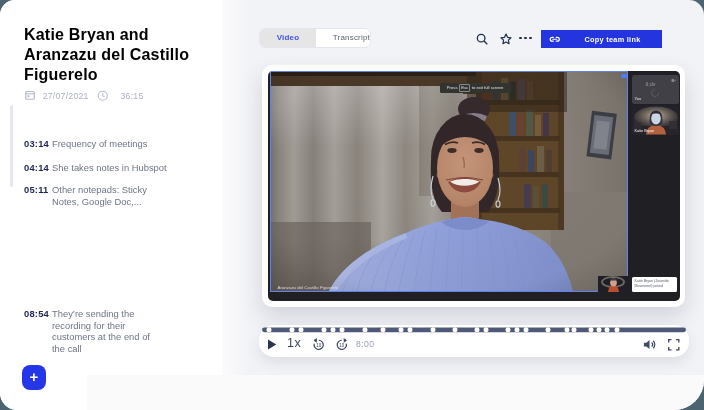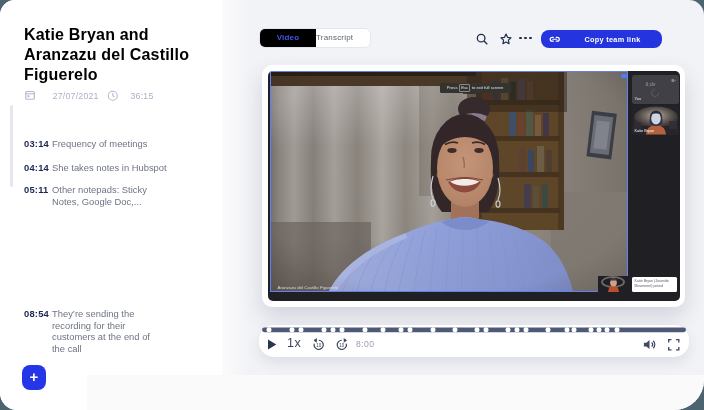--- a/index.html
+++ b/index.html
@@ -11,23 +11,23 @@
   .botlight{position:absolute;left:87px;top:375px;width:617px;height:35px;background:#fafafb}
   .title{position:absolute;left:24px;top:25px;width:195px;font-size:16px;line-height:20px;font-weight:bold;color:#000000;letter-spacing:.2px}
   .daterow{position:absolute;left:24px;top:89px;height:13px;color:#abb0c6;font-size:8.8px;letter-spacing:.2px}
   .scrolline{position:absolute;left:10px;top:105px;width:2.5px;height:82px;background:#e4e6f1;border-radius:2px}
   .note{position:absolute;left:24px;width:190px;font-size:9.4px;line-height:11.6px;color:#6e7486}
   .note b{color:#1c2551;font-weight:bold;letter-spacing:.2px}
   .note .txt{position:absolute;left:28px;top:0;width:125px}
   .plusbtn{position:absolute;left:22px;top:365px;width:24px;height:25px;border-radius:8px;background:#2536e8;color:#fff;text-align:center;line-height:24px;font-size:15px;font-weight:bold}
   
   .tabs{position:absolute;left:259px;top:28px;width:112px;height:20px;background:#fff;border:1px solid #e4e6ef;border-radius:6px;box-sizing:border-box}
-  .tab-video{position:absolute;left:0;top:0;width:56px;height:18px;background:#000000;border-radius:5px 0 0 5px;color:#4353e8;font-weight:bold;font-size:8px;text-align:center;line-height:18px;letter-spacing:.2px}
-  .tab-tr{position:absolute;left:56px;top:0;width:54px;height:18px;color:#5c6572;font-size:8px;text-align:left;line-height:18px;letter-spacing:.2px}
-  .copybtn{position:absolute;left:541px;top:30px;width:121px;height:17.5px;background:#2435e0;border-radius:8px;color:#fff;font-size:7.3px;font-weight:bold;letter-spacing:.3px}
+  .tab-video{position:absolute;left:0;top:0;width:56px;height:18px;background:#e5e5e5;border-radius:5px 0 0 5px;color:#4353e8;font-weight:bold;font-size:8px;text-align:center;line-height:18px;letter-spacing:.2px}
+  .tab-tr{position:absolute;left:56px;top:0;width:54px;height:18px;color:#5c6572;font-size:8px;text-align:right;line-height:18px;letter-spacing:.2px}
+  .copybtn{position:absolute;left:541px;top:30px;width:121px;height:17.5px;background:#2435e0;border-radius:0;color:#fff;font-size:7.3px;font-weight:bold;letter-spacing:.3px}
   .copybtn span{position:absolute;left:26px;right:4px;top:5px;text-align:center;font-size:7.3px}
   
   .vcard{position:absolute;left:262px;top:65px;width:423px;height:242px;background:#fff;border-radius:10px;box-shadow:0 10px 22px rgba(40,50,90,.16)}
   .vdark{position:absolute;left:6px;top:6px;width:412px;height:230px;background:#202024;border-radius:5px;overflow:hidden}
   .vtile{position:absolute;left:1.5px;top:0px;width:358px;height:221px;border:1.2px solid #5f82ee;box-sizing:border-box;background:#b9b2aa;overflow:hidden}
   .toast{position:absolute;left:169px;top:11px;width:71px;height:9.5px;background:#33332f;border-radius:1.5px;color:#e4e4e6;font-size:4.2px;line-height:9.5px;text-align:center}
   .esckey{display:inline-block;border:0.5px solid #88888e;border-radius:1px;padding:0 1px;margin:0 0.5px;font-size:4.2px;height:5.8px;line-height:5.8px}
   .vname{position:absolute;left:7px;top:213px;color:#e9e9ec;font-size:4.4px;opacity:.85}
   .hdbadge{position:absolute;left:350px;top:1.5px;width:8px;height:4.5px;background:#4d7df0;border-radius:1px}
   
@@ -47,21 +47,21 @@
   <div class="edgefade"></div>
   <div class="botlight"></div>
 
   <div class="title">Katie Bryan and<br>Aranzazu del Castillo<br>Figuerelo</div>
   <div class="daterow">
     <svg width="12" height="12" viewBox="0 0 24 24" style="vertical-align:-2px" fill="none" stroke="#b3b8cd" stroke-width="2.4">
         <rect x="3.5" y="5" width="17" height="15.5" rx="2.5"></rect>
         <path d="M3.5 9.5h17" stroke-width="2"></path>
         <rect x="7" y="12.5" width="4" height="4" fill="#b3b8cd" stroke="none"></rect>
       </svg>
-    <span style="margin-left:14px">27/07/2021</span>
+    <span style="margin-left:4px">27/07/2021</span>
     <svg width="11.5" height="11.5" viewBox="0 0 24 24" style="vertical-align:-2px;margin-left:6px" fill="none" stroke="#b3b8cd" stroke-width="2.2">
         <circle cx="12" cy="12" r="9.5"></circle>
         <path d="M12 6.5V12l3.5 2.5"></path>
       </svg>
     <span style="margin-left:9px">36:15</span>
   </div>
   <div class="scrolline"></div>
 
   <div class="note" style="top:138px"><b>03:14</b><span class="txt">Frequency of meetings</span></div>
   <div class="note" style="top:162px"><b>04:14</b><span class="txt">She takes notes in Hubspot</span></div>

